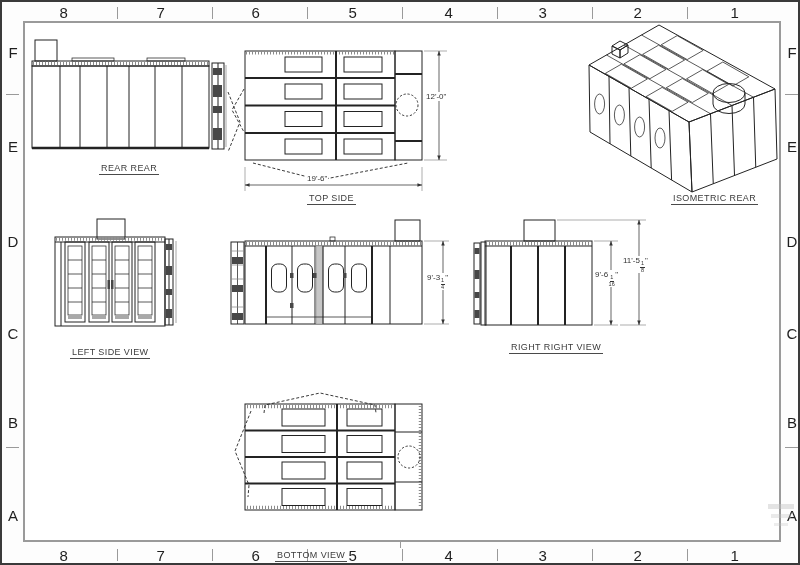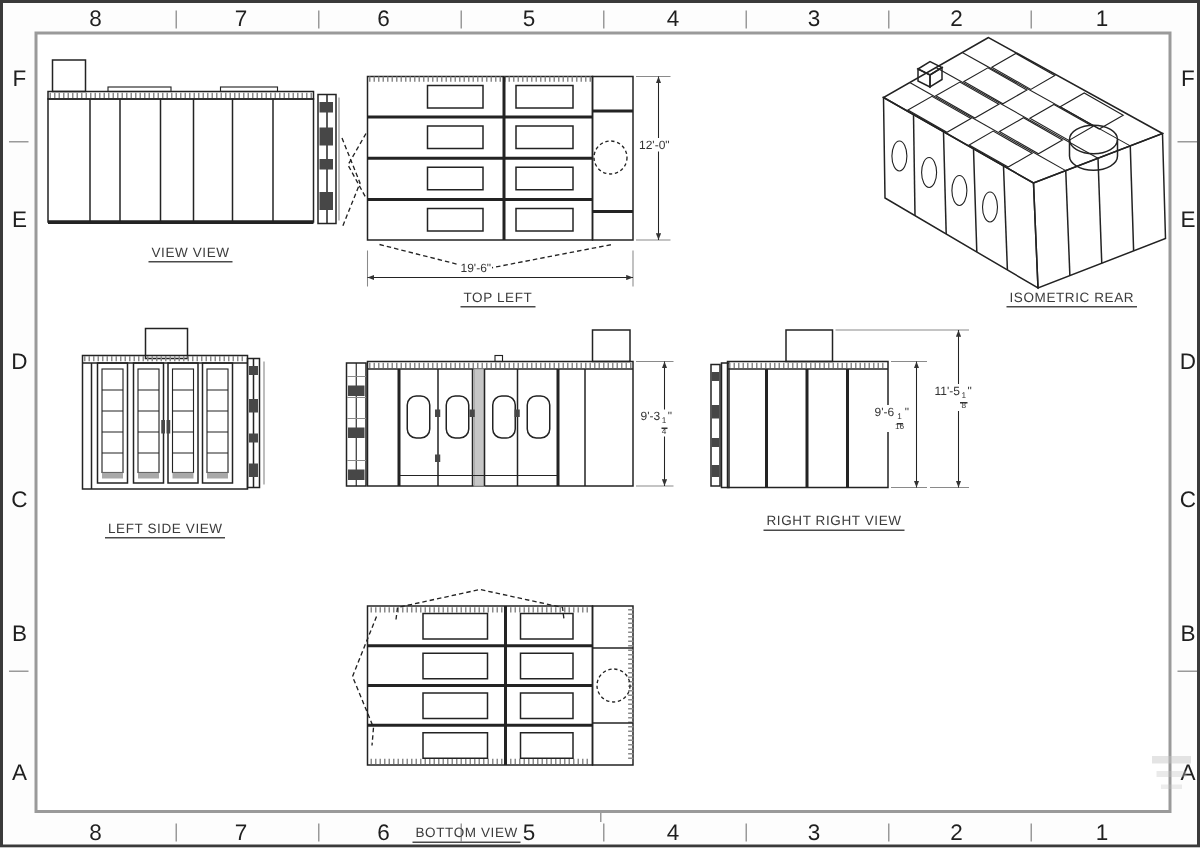--- a/index.html
+++ b/index.html
@@ -114,21 +114,21 @@
       <rect x="185" y="33" width="12" height="86"></rect>
       <line x1="191" y1="33" x2="191" y2="119"></line>
       <line class="thn gry" x1="199" y1="35" x2="199" y2="117"></line>
       <rect class="fil" x="186" y="38" width="9" height="7"></rect>
       <rect class="fil" x="186" y="55" width="9" height="12"></rect>
       <rect class="fil" x="186" y="76" width="9" height="7"></rect>
       <rect class="fil" x="186" y="98" width="9" height="12"></rect>
     </g>
     <polyline class="dsh" points="201,62 213,92 201,122"></polyline>
   </svg>
-  <span class="view-label" style="left:97px;top:161px">VIEW VIEW</span>
+  <span class="view-label" style="left:97px;top:161px">REAR REAR</span>
 
   <svg class="dwg" style="left:226px;top:42px" width="235" height="155">
     <defs>
       <marker id="arT" markerWidth="7" markerHeight="5" refX="6.5" refY="2.5" orient="auto-start-reverse">
         <path class="arr" d="M0,0L6.5,2.5L0,5z"></path>
       </marker>
     </defs>
     <g>
       <rect x="17" y="7" width="150" height="109" stroke-width="1.4"></rect>
       <line class="hat" x1="18" y1="8.8" x2="166" y2="8.8"></line>
@@ -161,21 +161,21 @@
       <line class="diml" x1="211" y1="7" x2="211" y2="116" marker-start="url(#arT)" marker-end="url(#arT)"></line>
     </g>
     <g>
       <line class="diml gry" x1="17" y1="123" x2="17" y2="147"></line>
       <line class="diml gry" x1="194" y1="123" x2="194" y2="147"></line>
       <line class="diml" x1="17" y1="141" x2="194" y2="141" marker-start="url(#arT)" marker-end="url(#arT)"></line>
     </g>
   </svg>
   <span class="dim" style="left:423px;top:90px">12'-0"</span>
   <span class="dim" style="left:304px;top:172px">19'-6"</span>
-  <span class="view-label" style="left:305px;top:191px">TOP LEFT</span>
+  <span class="view-label" style="left:305px;top:191px">TOP SIDE</span>
 
   <svg class="dwg" style="left:556px;top:18px" width="225" height="185">
     <g>
       <polygon points="101,5 31,45 131,102 217,69"></polygon>
       <line class="thn" x1="48.5" y1="35" x2="152.5" y2="93.75"></line>
       <line class="thn" x1="66" y1="25" x2="174" y2="85.5"></line>
       <line class="thn" x1="83.5" y1="15" x2="195.5" y2="77.25"></line>
       <g>
         <polygon class="thn" points="47.3,53.4 63.3,44.2 89.3,59 73.3,68.2"></polygon>
         <polygon class="thn" points="88.1,76.6 104.1,67.4 130.1,82.2 114.1,91.4"></polygon>
@@ -351,21 +351,21 @@
       <line class="diml gry" x1="124" y1="29" x2="148" y2="29"></line>
       <line class="diml gry" x1="124" y1="113" x2="148" y2="113"></line>
       <line class="diml" x1="141" y1="29" x2="141" y2="113" marker-start="url(#arR)" marker-end="url(#arR)"></line>
     </g>
     <g>
       <line class="diml gry" x1="87" y1="8" x2="176" y2="8"></line>
       <line class="diml gry" x1="150" y1="113" x2="176" y2="113"></line>
       <line class="diml" x1="169" y1="8" x2="169" y2="113" marker-start="url(#arR)" marker-end="url(#arR)"></line>
     </g>
   </svg>
-  <span class="dim" style="left:580px;top:268px"><span>9'-6</span><span class="frac">
+  <span class="dim" style="left:592px;top:268px"><span>9'-6</span><span class="frac">
         <span class="num">1</span>
         <span class="den">16</span>
       </span><span>"</span></span>
   <span class="dim" style="left:620px;top:254px"><span>11'-5</span><span class="frac">
         <span class="num">1</span>
         <span class="den">8</span>
       </span><span>"</span></span>
   <span class="view-label" style="left:507px;top:340px">RIGHT RIGHT VIEW</span>
 
   <svg class="dwg" style="left:224px;top:385px" width="250" height="150">

